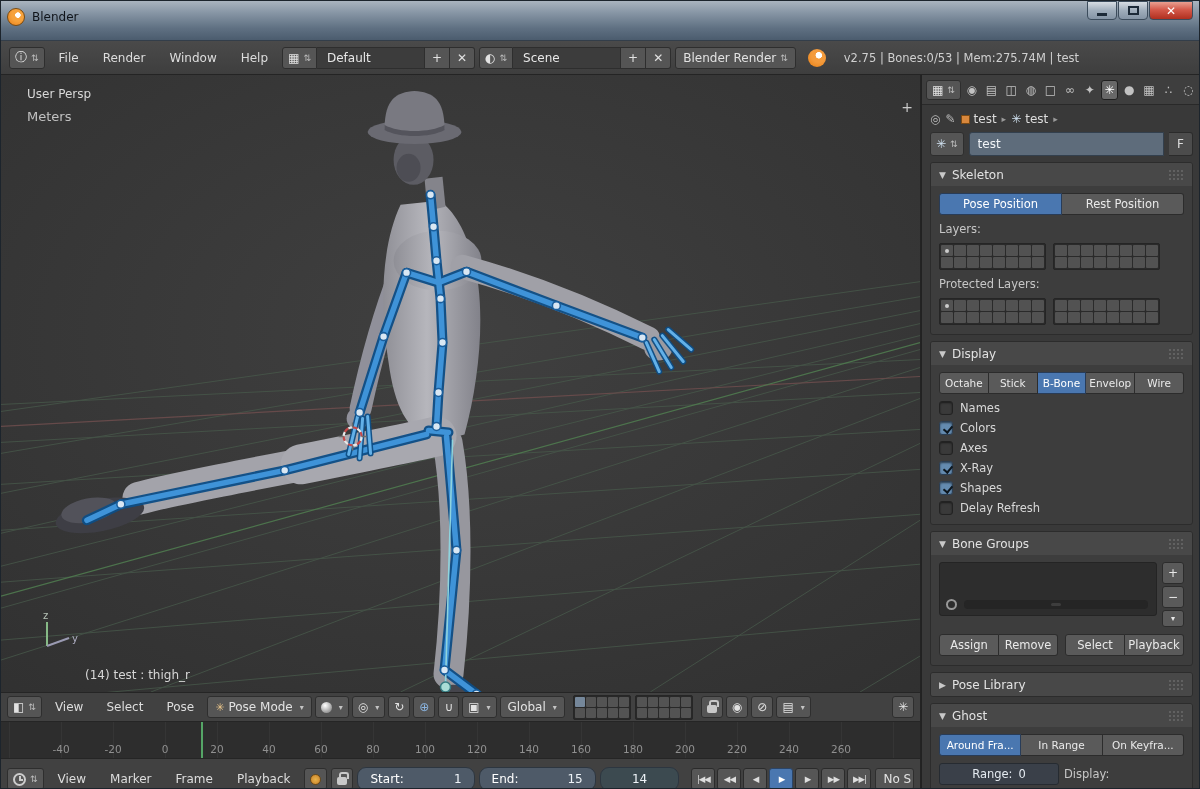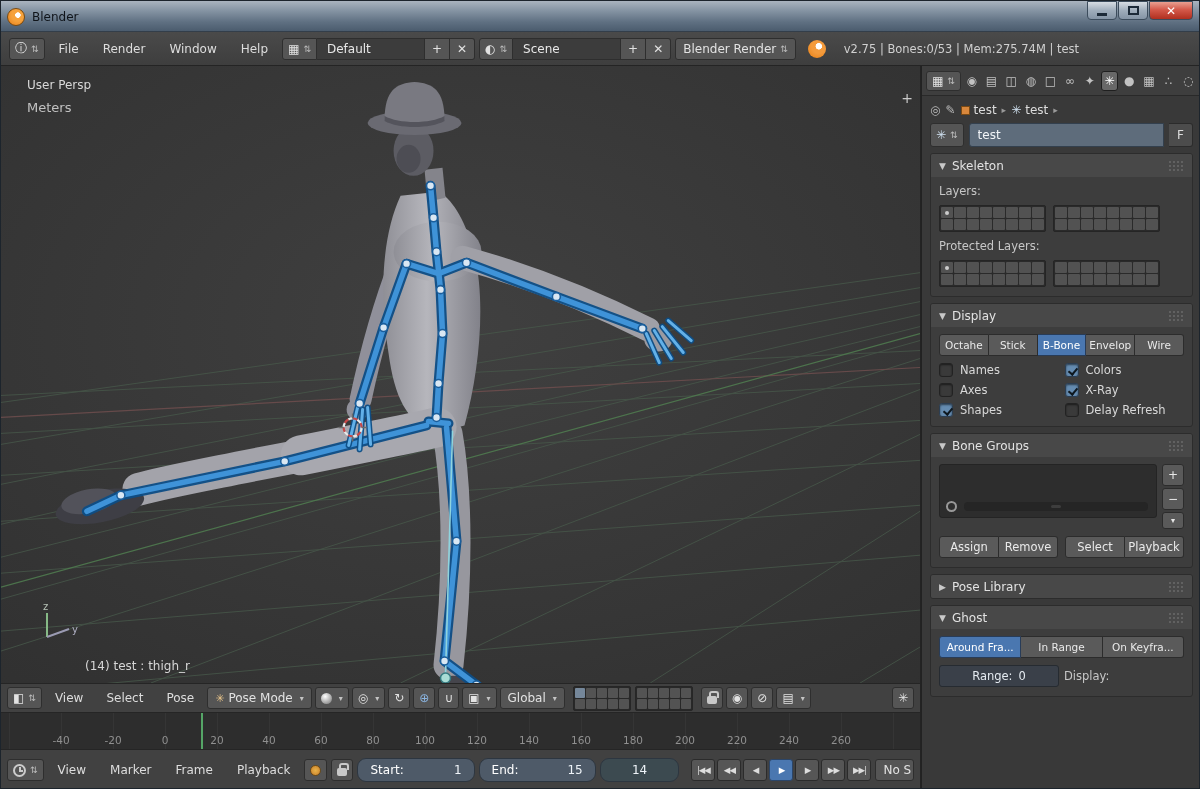--- a/index.html
+++ b/index.html
@@ -1,21 +1,21 @@
 <!DOCTYPE html>
 <html><head>
 <meta charset="utf-8">
 <style>
   *{box-sizing:border-box;margin:0;padding:0}
   body{background:#1e1e1e}
   .window{width:1200px;height:789px;position:relative;background:#2f2f2f;
     font-family:"DejaVu Sans","Liberation Sans",sans-serif;font-size:12px;color:#d4d4d4;
     overflow:hidden;border:1px solid #1c242c}
   
-  .titlebar{height:31px;background:linear-gradient(180deg,#aab4bf 0%,#8796a5 30%,#5f7082 70%,#4b5c6e 100%);
+  .titlebar{height:40px;background:linear-gradient(180deg,#aab4bf 0%,#8796a5 30%,#5f7082 70%,#4b5c6e 100%);
     display:flex;align-items:flex-start;justify-content:space-between;padding:0 6px;border-bottom:1px solid #333e4a}
   .tb-left{display:flex;align-items:center;gap:7px;height:31px}
   .tb-title{color:#10151b}
   .app-logo{width:18px;height:18px;border-radius:50%;border:1px solid #7a4a10;
     background:radial-gradient(circle at 62% 38%,#ffffff 0 2.5px,#f6a23c 3px 6px,#ea7f17 100%)}
   .tb-controls{display:flex;gap:1px}
   .win-btn{width:30px;height:19px;border-radius:0 0 4px 4px;border:1px solid #3c4c5c;
     background:linear-gradient(#d7dde3,#9fadbb 50%,#8494a5);display:flex;align-items:center;justify-content:center;
     color:#1c2a38;font-size:10px}
   .win-btn.close{width:44px;background:linear-gradient(#e9a091,#d4594a 45%,#b02f1f);color:#fff;font-size:12px}
@@ -118,21 +118,21 @@
   .joined .btn:last-child{border-radius:0 3px 3px 0}
   .btn.active{background:#4a77b0;border-color:#283c58;color:#ffffff}
   .modes .btn{font-size:10.5px;padding:0 2px}
   .lbl{color:#c7c7c7;font-size:11.5px}
   .layer-rows{display:flex;gap:7px}
   .layer-grid{display:grid;grid-template-columns:repeat(8,12px);grid-auto-rows:11px;gap:1px;background:#2a2a2a;
     padding:1px;border:1px solid #252525;border-radius:2px}
   .layer-grid .cell{background:#525252;border-radius:1px;position:relative}
   .layer-grid .cell.dot::after{content:'';position:absolute;left:4px;top:3.5px;width:4px;height:4px;
     border-radius:50%;background:#cccccc}
-  .check-grid{display:grid;grid-template-columns:1fr 1fr;gap:6px 6px}
+  .check-grid{display:grid;grid-template-columns:1fr;gap:6px 6px}
   .chk{display:flex;align-items:center;gap:7px;color:#d8d8d8;font-size:11.5px}
   .box{width:14px;height:14px;border-radius:3px;background:#3a3a3a;border:1px solid #222222;
     box-shadow:inset 0 1px 2px rgba(0,0,0,.55);position:relative;flex:none}
   .box.on{background:#648bb0;border-color:#2c3e52}
   .box.on::after{content:'';position:absolute;left:4.5px;top:1.5px;width:4px;height:7px;
     border:solid #0e1820;border-width:0 2px 2px 0;transform:rotate(40deg)}
   .bg-row{display:flex;gap:5px}
   .uilist{flex:1;height:54px;background:#2d2d2d;border:1px solid #242424;border-radius:3px;position:relative}
   .uilist-filter{position:absolute;left:6px;bottom:5px;width:11px;height:11px;border:2px solid #989898;border-radius:50%}
   .uilist-grip{position:absolute;left:24px;right:8px;bottom:6px;height:9px;background:#252525;border-radius:4px}
@@ -512,20 +512,24 @@
           <span class="fbtn">F</span>
         </div>
 
         <div class="section">
           <div class="sec-header">
             <span class="tri">▼</span>
             <span>Skeleton</span>
             <span class="grip"></span>
           </div>
           <div class="sec-body">
+            <div class="joined">
+              <span class="btn active">Pose Position</span>
+              <span class="btn">Rest Position</span>
+            </div>
             <div class="lbl">Layers:</div>
             <div class="layer-rows">
               <div class="layer-grid">
                   <span class="cell dot"></span>
                   <span class="cell"></span>
                   <span class="cell"></span>
                   <span class="cell"></span>
                   <span class="cell"></span>
                   <span class="cell"></span>
                   <span class="cell"></span>

